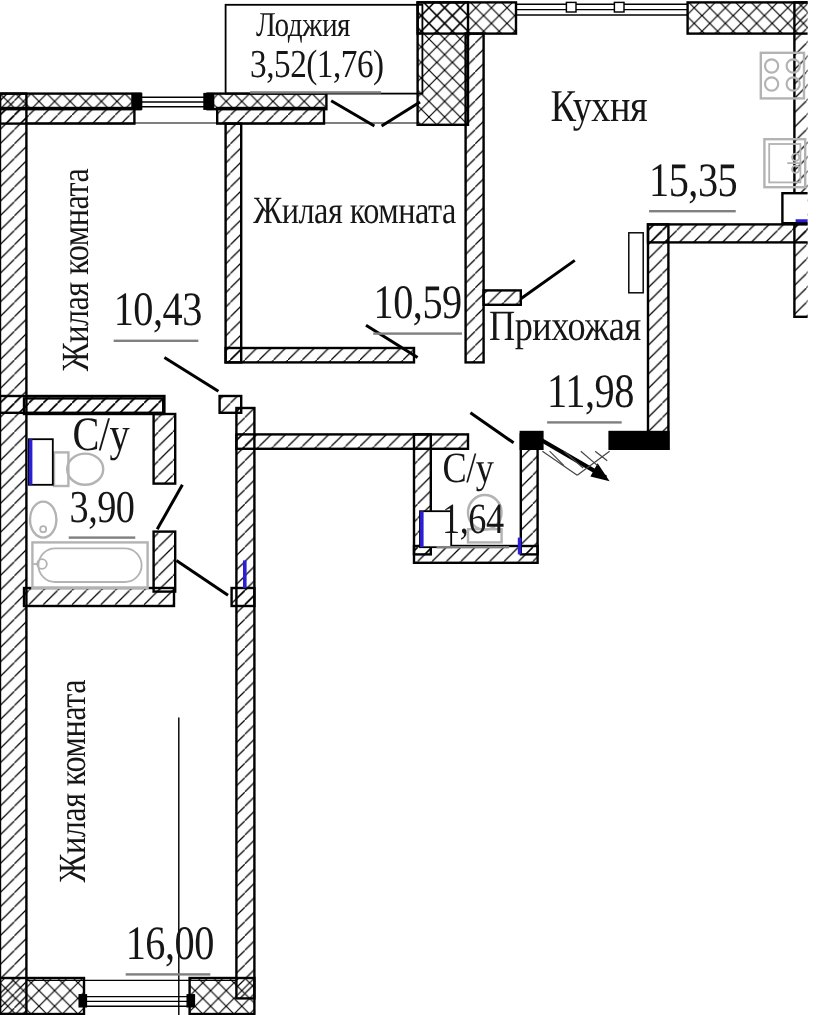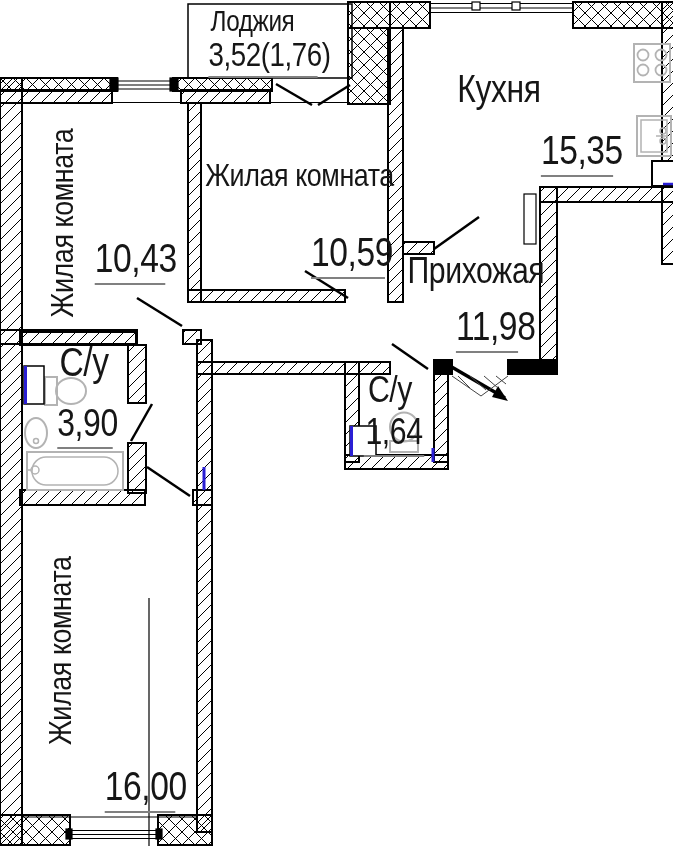--- a/index.html
+++ b/index.html
@@ -1,21 +1,21 @@
 <!DOCTYPE html>
 <html><head>
 <meta charset="utf-8">
 <style>
   html,body{margin:0;padding:0;background:#ffffff;}
   #plan{
     position:relative;
     width:673px;height:846px;
     background:#ffffff;
     overflow:hidden;
-    font-family:Liberation Sans, sans-serif;
+    font-family:Liberation Serif, serif;
   }
   #plan svg{position:absolute;left:0;top:0;}
   .lbl{
     position:absolute;
     color:#161616;
     text-align:center;
     line-height:1.02;
     white-space:nowrap;
     transform:scaleX(0.84);
     letter-spacing:-0.5px;

